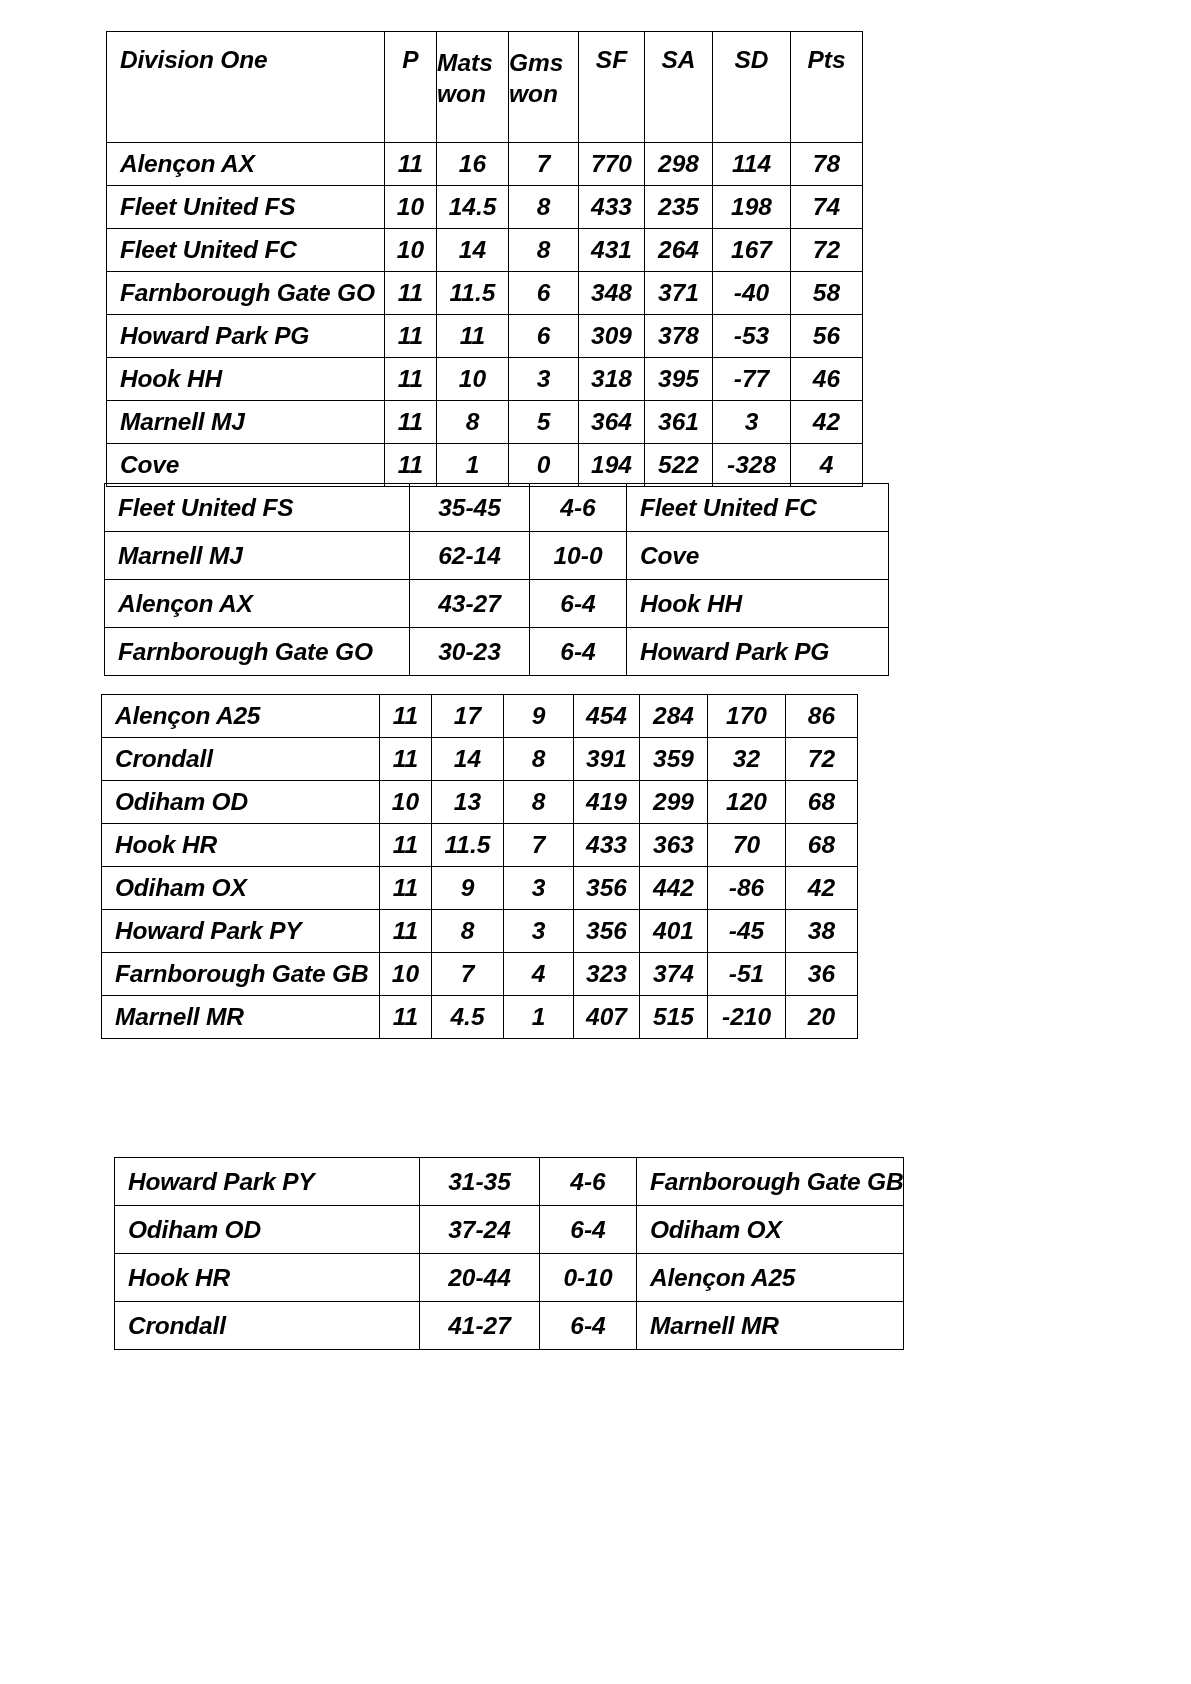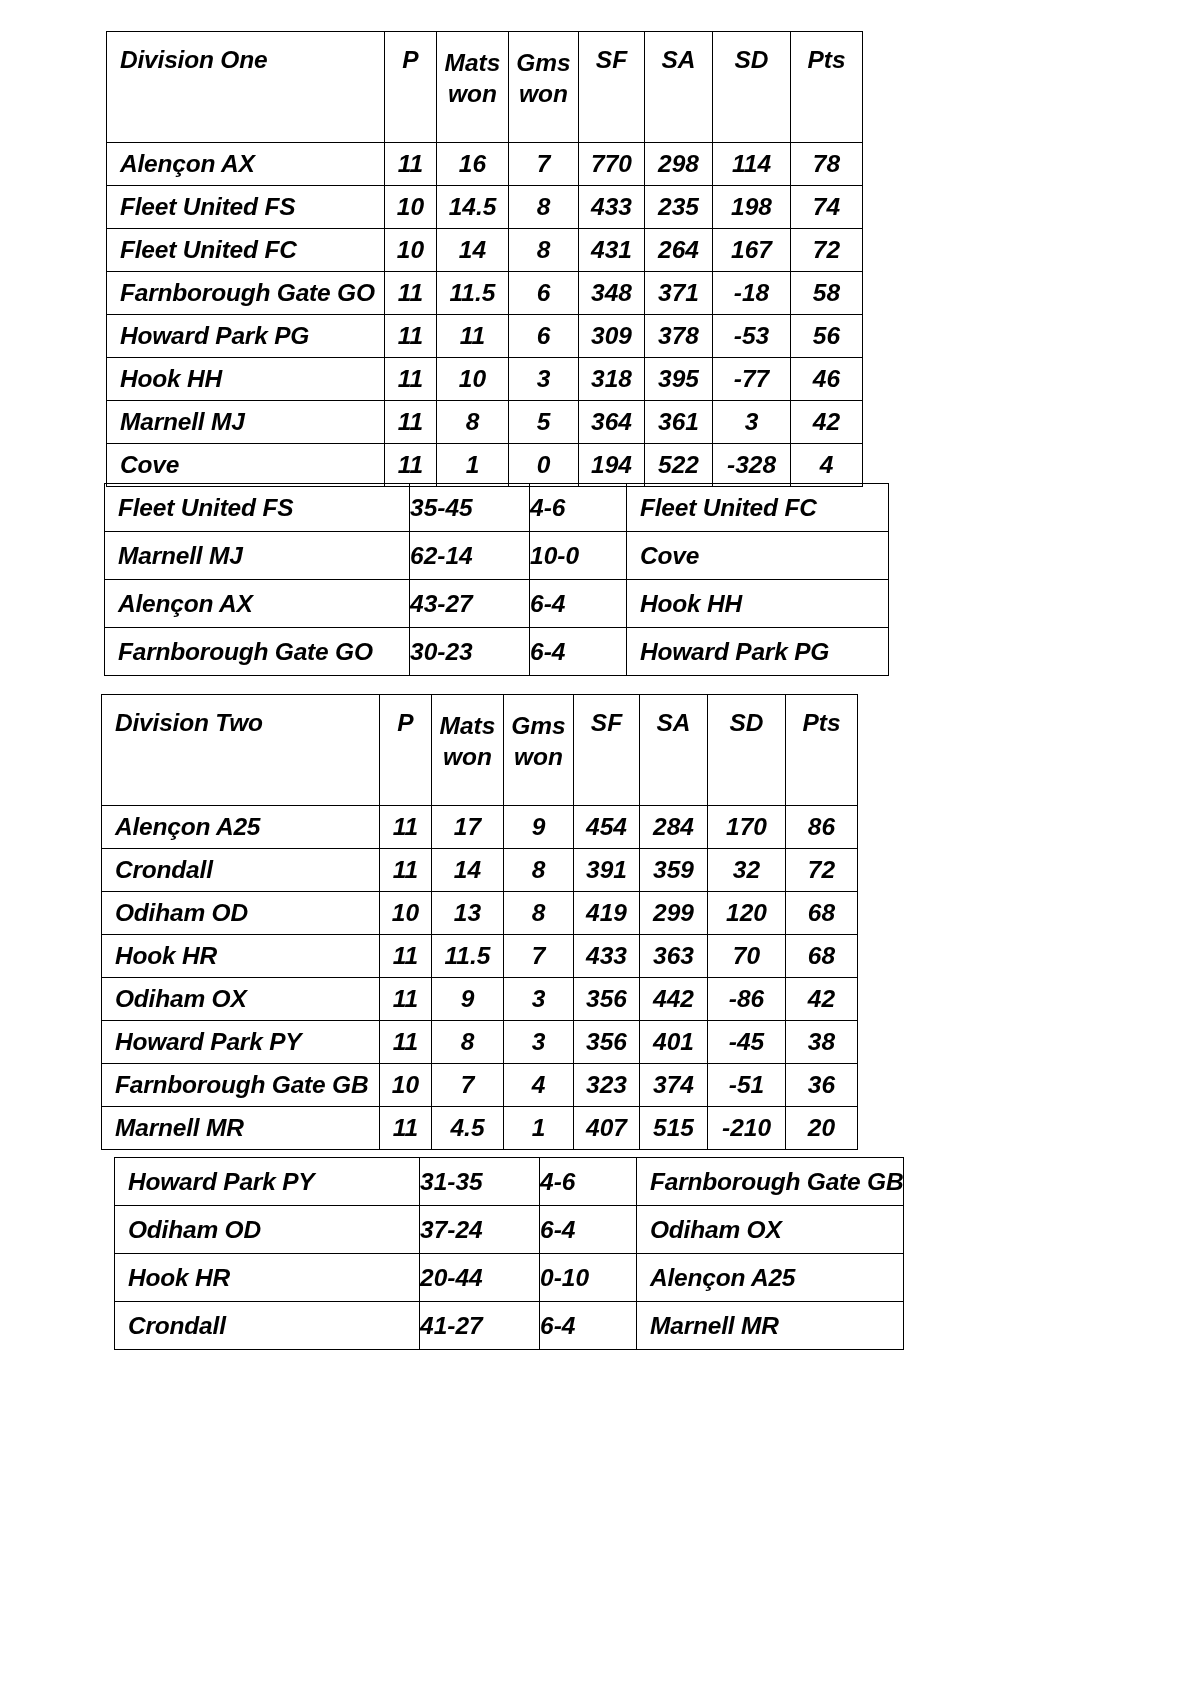--- a/index.html
+++ b/index.html
@@ -64,21 +64,21 @@
   .league .hdr-row td.team {
     vertical-align: top;
     font-style: italic;
   }
   .league .hdr-row td.num {
     vertical-align: top;
   }
   .hdr-two {
     display: block;
     line-height: 1.28;
-    text-align: center;
+    text-align: left;
   }
 
   
   col.c-team  { width: 278px; }
   col.c-p     { width: 52px;  }
   col.c-mats  { width: 72px;  }
   col.c-gms   { width: 70px;  }
   col.c-sf    { width: 66px;  }
   col.c-sa    { width: 68px;  }
   col.c-sd    { width: 78px;  }
@@ -91,21 +91,21 @@
   }
   .results td {
     height: 47px;
   }
   .results .side {
     text-align: left;
     padding-left: 13px;
     letter-spacing: -0.2px;
   }
   .results .score {
-    text-align: left;
+    text-align: center;
   }
   col.r-home  { width: 305px; }
   col.r-pts   { width: 120px; }
   col.r-sets  { width: 97px;  }
   col.r-away  { width: 262px; }
 
   
   #division-one-table   { left: 106px; top: 31px;   }
   #results-one-table    { left: 104px; top: 483px;  }
   #division-two-table   { left: 101px; top: 694px;  }
@@ -175,21 +175,21 @@
         <td class="num">167</td>
         <td class="num">72</td>
       </tr>
       <tr>
         <td class="team">Farnborough Gate GO</td>
         <td class="num">11</td>
         <td class="num">11.5</td>
         <td class="num">6</td>
         <td class="num">348</td>
         <td class="num">371</td>
-        <td class="num">-18</td>
+        <td class="num">-40</td>
         <td class="num">58</td>
       </tr>
       <tr>
         <td class="team">Howard Park PG</td>
         <td class="num">11</td>
         <td class="num">11</td>
         <td class="num">6</td>
         <td class="num">309</td>
         <td class="num">378</td>
         <td class="num">-53</td>
@@ -268,36 +268,20 @@
       <col class="c-team">
         <col class="c-p">
         <col class="c-mats">
         <col class="c-gms">
       <col class="c-sf">
         <col class="c-sa">
         <col class="c-sd">
         <col class="c-pts">
     </colgroup>
     <tbody>
-      <tr class="hdr-row">
-        <td class="team">Division Two</td>
-        <td class="num">P</td>
-        <td class="num">
-          <span class="hdr-two">Mats</span>
-          <span class="hdr-two">won</span>
-        </td>
-        <td class="num">
-          <span class="hdr-two">Gms</span>
-          <span class="hdr-two">won</span>
-        </td>
-        <td class="num">SF</td>
-        <td class="num">SA</td>
-        <td class="num">SD</td>
-        <td class="num">Pts</td>
-      </tr>
 
       <tr>
         <td class="team">Alençon A25</td>
         <td class="num">11</td>
         <td class="num">17</td>
         <td class="num">9</td>
         <td class="num">454</td>
         <td class="num">284</td>
         <td class="num">170</td>
         <td class="num">86</td>

